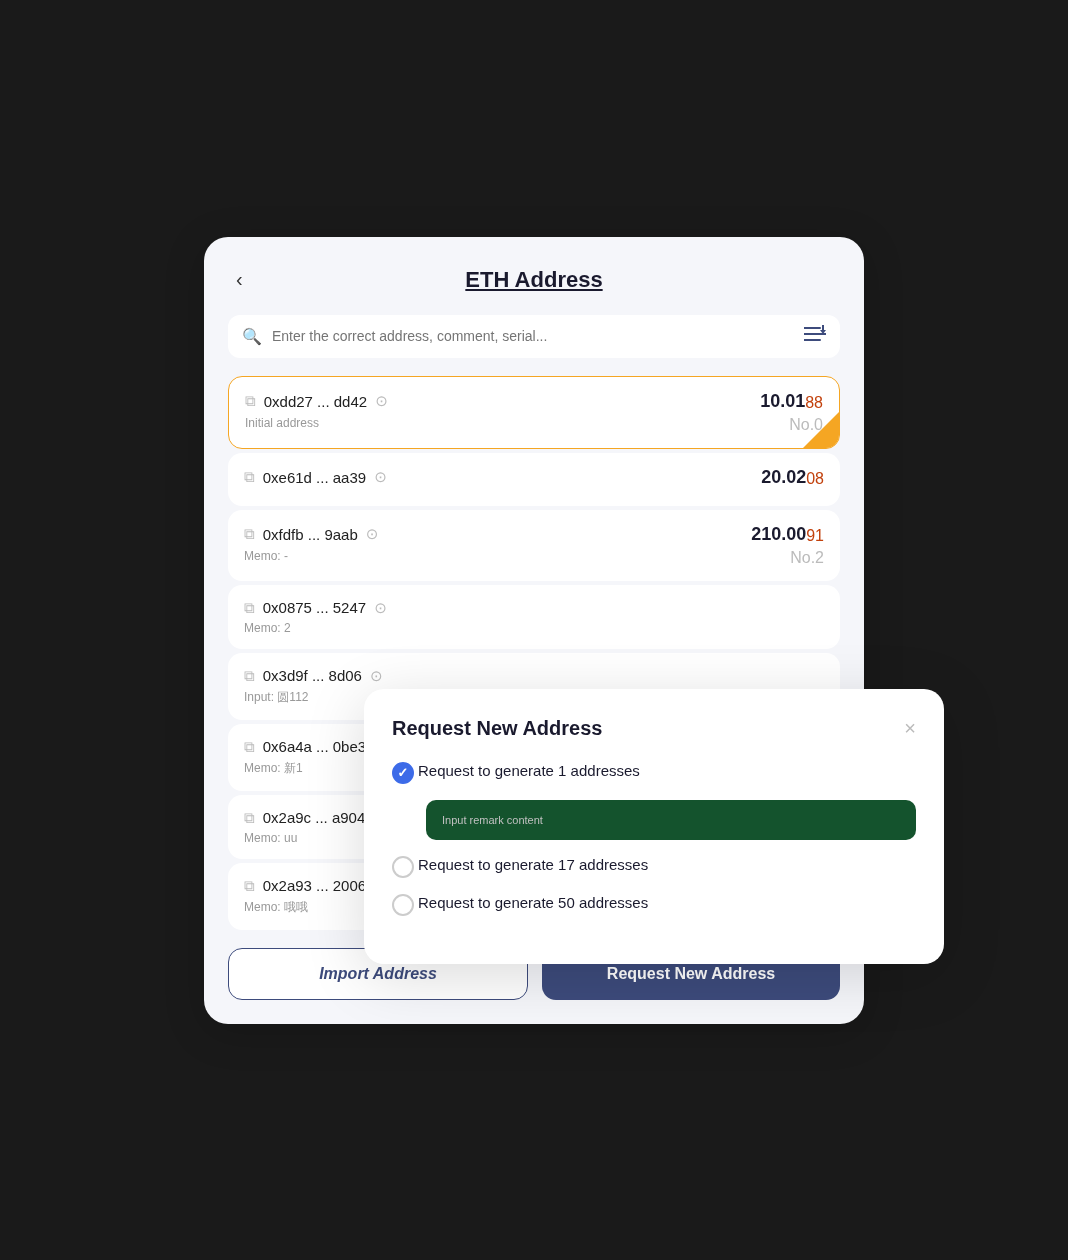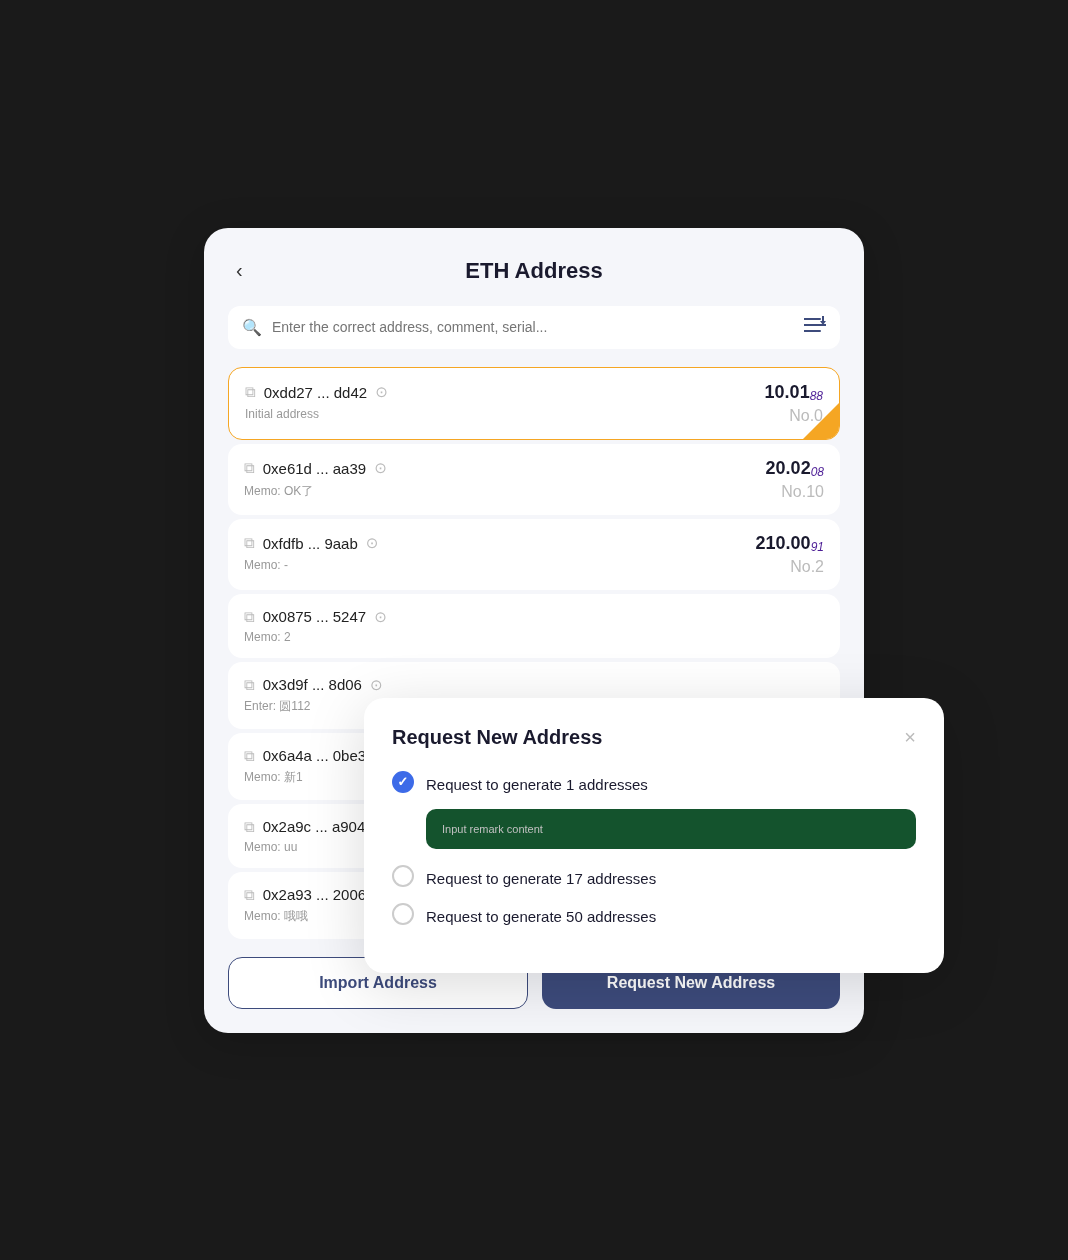--- a/index.html
+++ b/index.html
@@ -37,20 +37,21 @@
       font-size: 20px;
       color: #333;
       cursor: pointer;
       padding: 4px 8px;
     }
 
     .page-title {
       font-size: 22px;
       font-weight: 600;
       color: #1a1a2e;
+      text-decoration: underline;
     }
 
     .search-bar {
       display: flex;
       align-items: center;
       background: white;
       border-radius: 12px;
       padding: 10px 14px;
       margin-bottom: 18px;
       gap: 10px;
@@ -136,24 +137,23 @@
       gap: 0;
     }
 
     .balance-main {
       font-size: 18px;
       font-weight: 700;
       color: #1a1a2e;
     }
 
     .balance-dec {
-      font-size: 12px;
+      font-size: 16px;
       font-weight: 400;
-      color: #4c1d95;
-      font-style: italic;
+      color: #c2410c;
     }
 
     .memo-row {
       display: flex;
       align-items: flex-start;
       justify-content: space-between;
     }
 
     .memo-text {
       font-size: 12px;
@@ -184,20 +184,21 @@
     .btn-import {
       flex: 1;
       padding: 16px;
       border: 1.5px solid #3d4b7c;
       background: white;
       border-radius: 14px;
       font-size: 16px;
       font-weight: 600;
       color: #3d4b7c;
       cursor: pointer;
+      font-style: italic;
     }
 
     .btn-request {
       flex: 1;
       padding: 16px;
       border: none;
       background: #3d4b7c;
       border-radius: 14px;
       font-size: 16px;
       font-weight: 600;
@@ -234,22 +235,22 @@
       background: none;
       border: none;
       font-size: 20px;
       color: #bbb;
       cursor: pointer;
       line-height: 1;
     }
 
     .radio-item {
       display: flex;
-      align-items: flex-end;
-      gap: 12px;
+      align-items: flex-start;
+      gap: 4px;
       margin-bottom: 16px;
       cursor: pointer;
     }
 
     .radio-circle {
       width: 22px;
       height: 22px;
       border-radius: 50%;
       border: 2px solid #ccc;
       display: flex;
@@ -350,24 +351,20 @@
       <div class="address-left">
         <span class="copy-icon">⧉</span>
         <span class="address-text">0xe61d ... aa39</span>
         <span class="search-addr-icon">⊙</span>
       </div>
       <div class="balance-wrap">
         <span class="balance-main">20.02</span>
         <span class="balance-dec">08</span>
       </div>
     </div>
-    <div class="memo-row">
-      <span class="memo-text">Memo: OK了</span>
-      <span class="no-badge">No.10</span>
-    </div>
 
   </div>
         <div class="address-item">
     <div class="address-row">
       <div class="address-left">
         <span class="copy-icon">⧉</span>
         <span class="address-text">0xfdfb ... 9aab</span>
         <span class="search-addr-icon">⊙</span>
       </div>
       <div class="balance-wrap">
@@ -399,21 +396,21 @@
         <div class="address-item">
     <div class="address-row">
       <div class="address-left">
         <span class="copy-icon">⧉</span>
         <span class="address-text">0x3d9f ... 8d06</span>
         <span class="search-addr-icon">⊙</span>
       </div>
 
     </div>
     <div class="memo-row">
-      <span class="memo-text">Enter: 圆112</span>
+      <span class="memo-text">Input: 圆112</span>
 
     </div>
 
   </div>
         <div class="address-item">
     <div class="address-row">
       <div class="address-left">
         <span class="copy-icon">⧉</span>
         <span class="address-text">0x6a4a ... 0be3</span>
         <span class="search-addr-icon">⊙</span>

